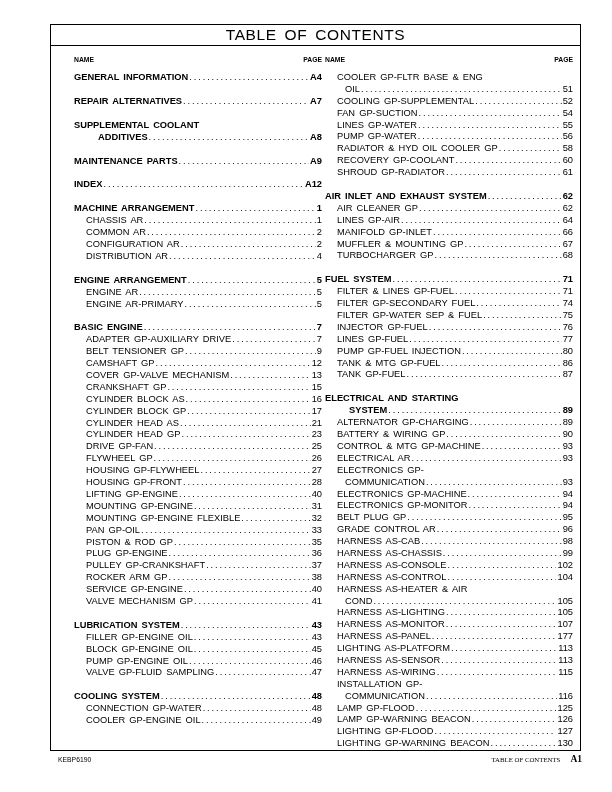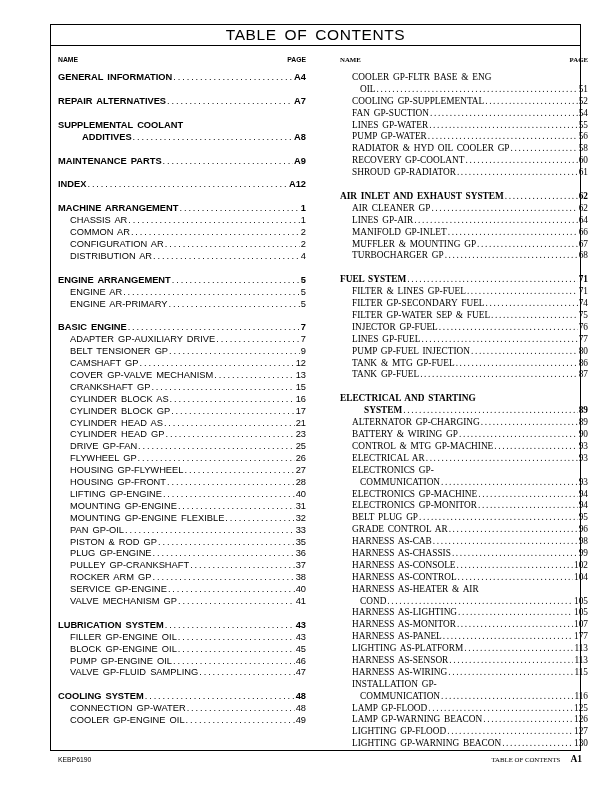--- a/index.html
+++ b/index.html
@@ -4,22 +4,22 @@
 <style>
   html, body { margin: 0; padding: 0; background: #ffffff; }
   body { width: 612px; height: 792px; position: relative; overflow: hidden;
          font-family: "Liberation Sans", sans-serif; color: #000; }
   .frame { position: absolute; left: 50px; top: 24px; width: 531px; height: 727px;
            border: 1.5px solid #000; box-sizing: border-box; }
   .title-bar { position: absolute; left: 0; top: 0; right: 0; height: 20px;
                border-bottom: 1.5px solid #000; text-align: center;
                font-size: 15.5px; line-height: 20px; letter-spacing: 0.6px; word-spacing: 3px; }
   .col { position: absolute; top: 29px; width: 248px; }
-  .col.left { left: 7px; }
-  .col.right { left: 289px; font-family: Liberation Serif, serif; }
+  .col.left { left: 23px; }
+  .col.right { left: 274px; }
   .hdr { display: flex; justify-content: space-between; font-size: 6.8px; font-weight: bold;
          height: 12px; line-height: 12px; margin-bottom: 6px; }
   .row { position: relative; font-size: 9.3px; line-height: 11.9px; height: 11.9px;
          white-space: nowrap; overflow: hidden; word-spacing: 1.5px; }
   .row.main { font-weight: bold; }
   .row.sub { padding-left: 12px; }
   .row.cont-main { padding-left: 24px; font-weight: bold; }
   .row.cont-sub { padding-left: 20px; }
   .row.plain-sub { padding-left: 12px; }
   .row.gap { height: 12px; }

